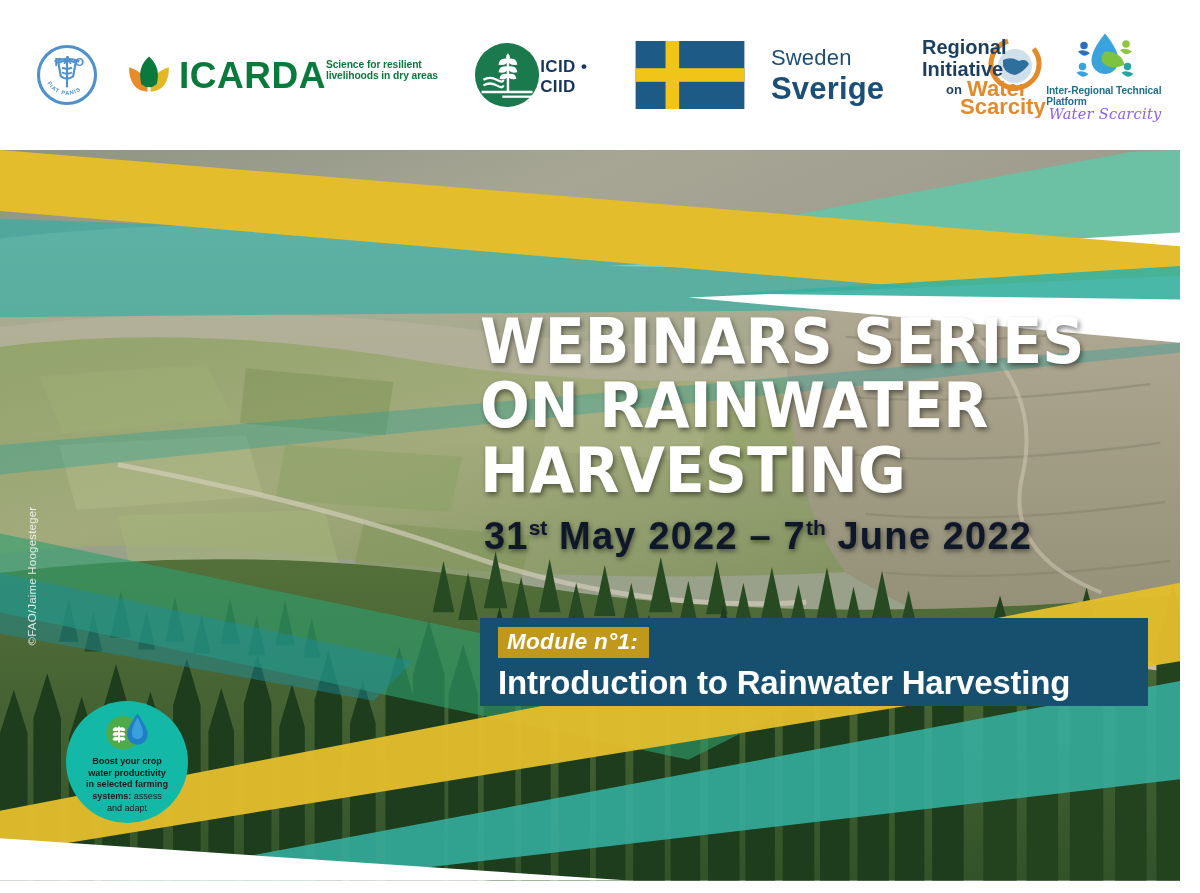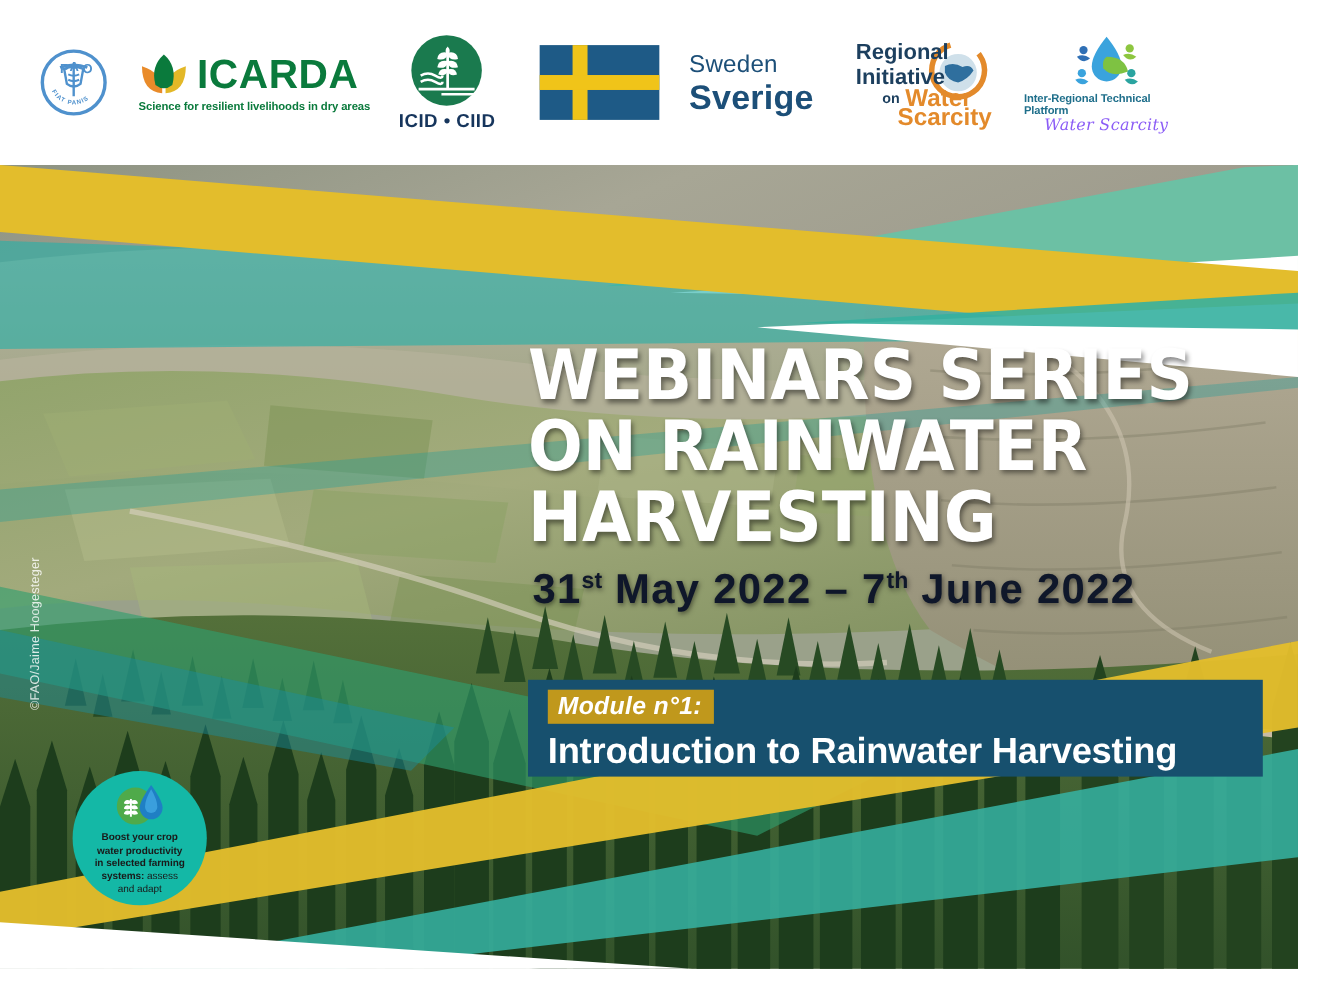--- a/index.html
+++ b/index.html
@@ -25,34 +25,34 @@
 
   
   .fao { gap: 10px; margin-right: 28px; }
   .fao-mark { width: 62px; height: 62px; flex: 0 0 62px; }
   .fao-text {
     color: #4f91cd; font-weight: bold; font-size: 15.5px;
     line-height: 1.28; letter-spacing: .1px;
   }
 
   
-  .icarda { flex-direction: column; align-items: flex-start; margin-right: 26px; justify-content: flex-end; }
+  .icarda { flex-direction: row; align-items: flex-start; margin-right: 26px; justify-content: flex-end; }
   .icarda-row { display: flex; align-items: center; gap: 7px; }
   .icarda-leaf { width: 46px; height: 40px; flex: 0 0 46px; }
   .icarda-word {
     color: #0a7a3c; font-weight: bold; font-size: 37px;
     letter-spacing: .5px; line-height: 1;
   }
   .icarda-tag {
     color: #0a7a3c; font-size: 10.3px; font-weight: bold;
     margin-top: 4px; letter-spacing: -.1px;
   }
 
   
-  .icid { flex-direction: column; align-items: center; margin-right: 40px; }
+  .icid { align-items: center; margin-right: 40px; }
   .icid-circle { width: 66px; height: 66px; }
   .icid-word {
     color: #16355c; font-weight: bold; font-size: 17px;
     letter-spacing: .4px; margin-top: 3px;
   }
 
   
   .sweden { gap: 26px; margin-right: 34px; justify-content: space-between; }
   .flag { width: 110px; height: 68px; flex: 0 0 110px; }
   .sw-text { line-height: 1; }

